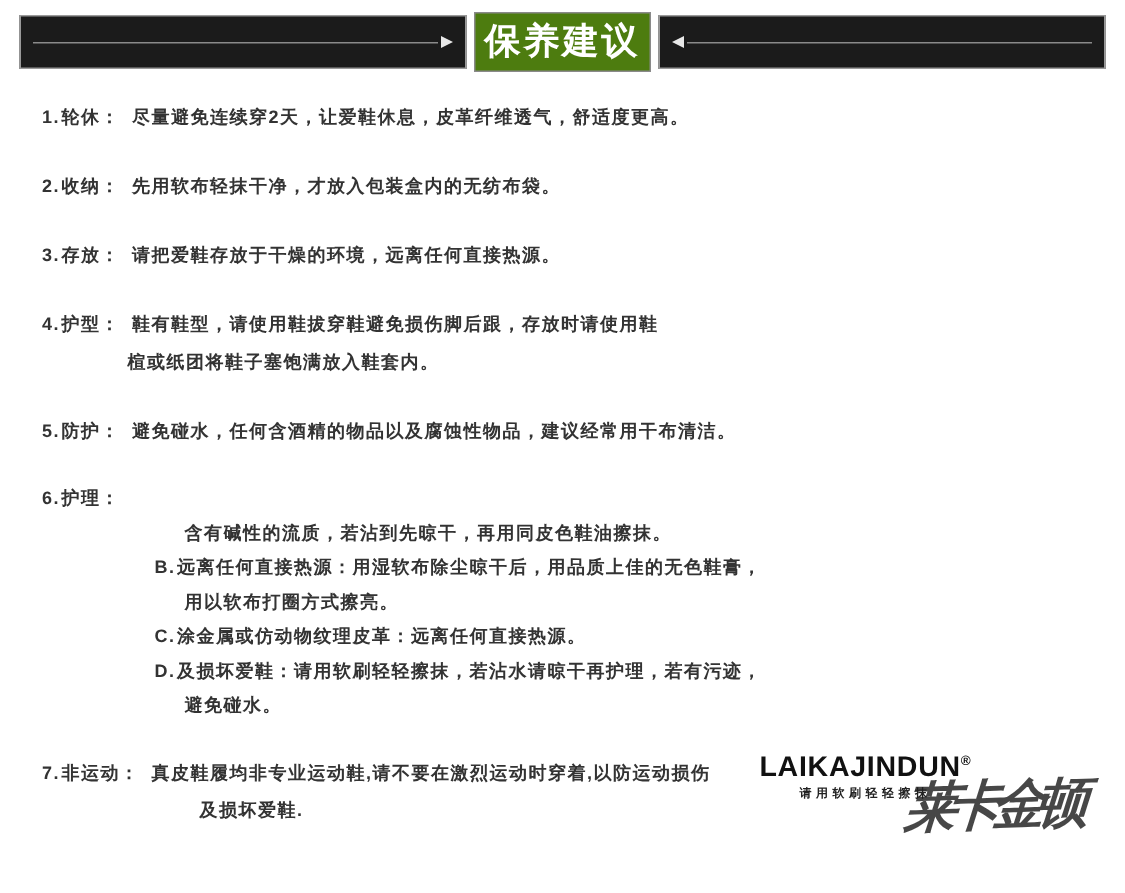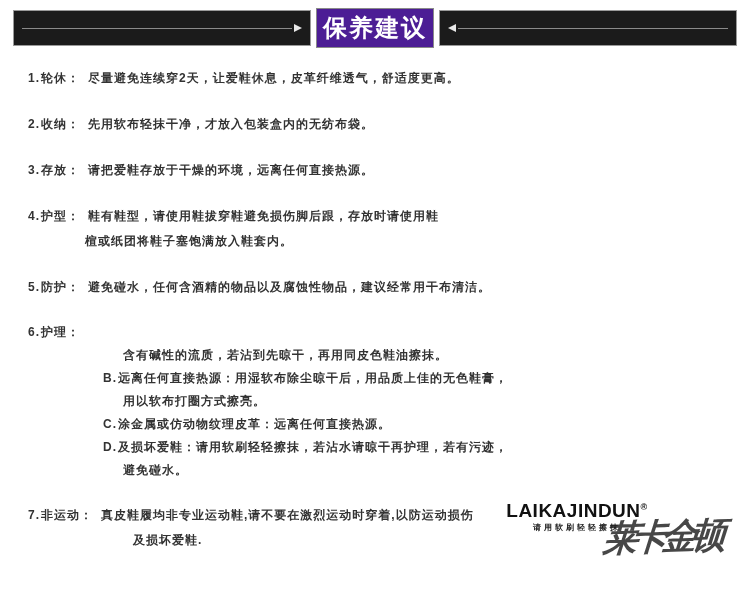--- a/index.html
+++ b/index.html
@@ -15,21 +15,21 @@
   
   .hdr{display:flex;align-items:center;padding:8px 13px 0 13px;}
   .bar{
     flex:1;height:36px;background:#1b1b1b;border:1px solid #9a9a9a;
     display:flex;align-items:center;box-sizing:border-box;padding:0 8px;
   }
   .hline{flex:1;height:1px;background:#8a8a8a;}
   .arr-r{width:0;height:0;border-top:4px solid transparent;border-bottom:4px solid transparent;border-left:8px solid #e8e8e8;margin-left:2px;}
   .arr-l{width:0;height:0;border-top:4px solid transparent;border-bottom:4px solid transparent;border-right:8px solid #e8e8e8;margin-right:2px;}
   .title{
-    margin:0 5px;background:#4c1d95;border:1px solid #8a8a8a;
+    margin:0 5px;background:#4d7c0f;border:1px solid #8a8a8a;
     color:#ffffff;font-size:24px;font-weight:bold;letter-spacing:2px;
     padding:6px 6px;line-height:26px;white-space:nowrap;
   }
   
   .care{padding:18px 0 0 28px;font-size:12px;letter-spacing:1px;}
   .item{margin-bottom:21px;}
   .line{line-height:25px;white-space:nowrap;}
   .num{margin-right:1px;}
   .label{margin-right:8px;}
   .cont4{padding-left:57px;}

